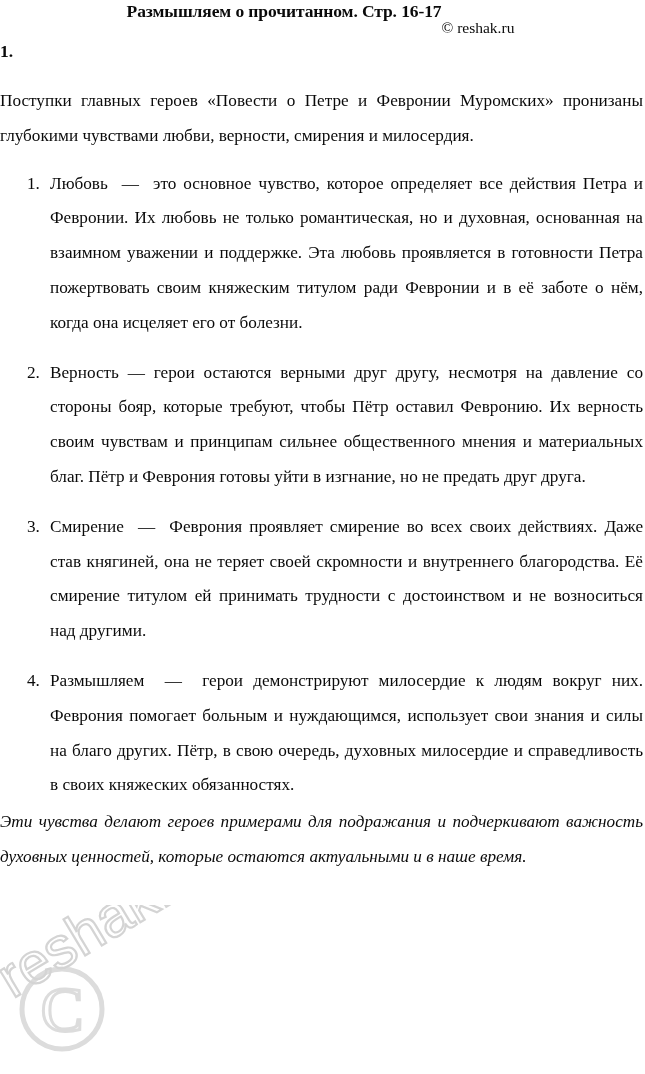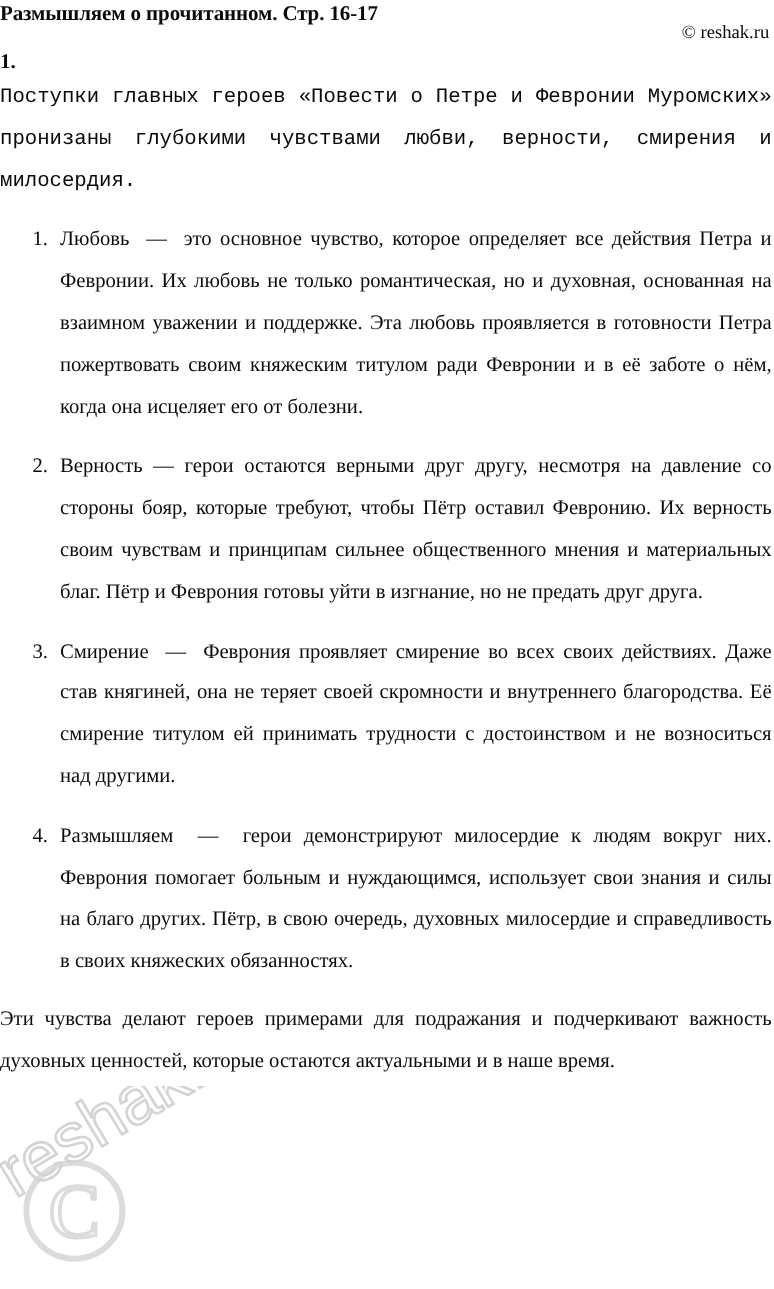--- a/index.html
+++ b/index.html
@@ -31,21 +31,21 @@
     z-index: 0;
   }
   .watermark svg { display: block; }
 
   
   .header-row {
     position: relative;
     z-index: 1;
     display: flex;
     align-items: flex-start;
-    justify-content: space-between;
+    justify-content: center;
     padding: 1px 0 0 0;
     height: 24px;
   }
   .doc-title {
     font-weight: bold;
     font-size: 17.5px;
     line-height: 21px;
     letter-spacing: -0.1px;
     white-space: nowrap;
   }
@@ -74,25 +74,25 @@
     z-index: 1;
     font-size: 17.2px;
     line-height: 34.8px;
     text-align: justify;
     text-justify: inter-word;
     margin: 0;
     padding: 0;
     hyphens: none;
   }
   .para.intro {
-    margin-top: 3px;
-    font-family: Liberation Mono, monospace;
+    margin-top: 22px;
   }
   .para.outro {
-    margin-top: 13px;
+    margin-top: 2px;
+    font-style: italic;
   }
 
   
   .feelings-list {
     position: relative;
     z-index: 1;
     list-style: none;
     margin: 0;
     padding: 0;
   }

